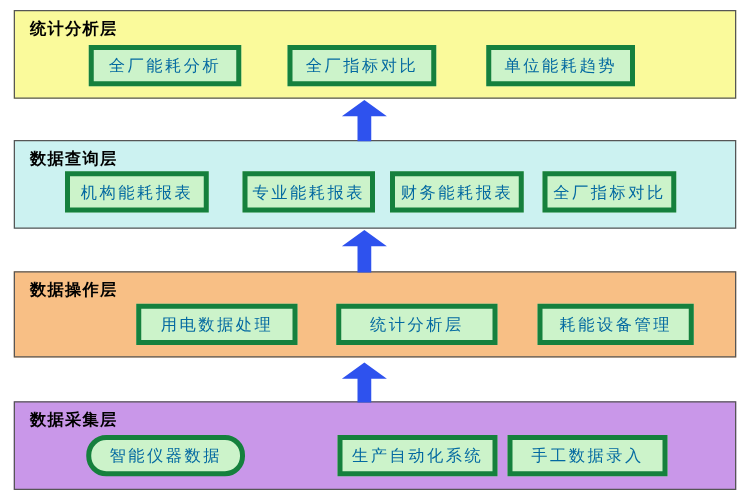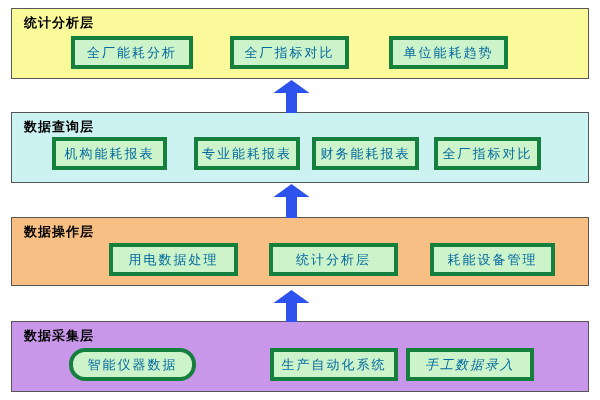--- a/index.html
+++ b/index.html
@@ -115,21 +115,21 @@
   </div>
 
   <div class="layer" id="layer-4" style="background: rgb(201, 151, 233);">
     <span class="layer-title">数据采集层</span>
     <div class="node" id="l4b0" style="background: rgb(204, 243, 202);">
         <span>智能仪器数据</span>
       </div>
     <div class="node" id="l4b1" style="background: rgb(204, 243, 202);">
         <span>生产自动化系统</span>
       </div>
-    <div class="node" id="l4b2" style="background: rgb(204, 243, 202); font-style: italic;">
+    <div class="node" id="l4b2" style="background: rgb(204, 243, 202);">
         <span>手工数据录入</span>
       </div>
   </div>
 
   <svg id="arrow-overlay" viewBox="0 0 600 400" xmlns="http://www.w3.org/2000/svg">
     <polygon points="291.5,80 273.5,93 286,93 286,113 297,113 297,93 309.5,93" fill="#2e52ee"></polygon>
     <polygon points="291.5,184 273.5,197 286,197 286,218 297,218 297,197 309.5,197" fill="#2e52ee"></polygon>
     <polygon points="291.5,290 273.5,303 286,303 286,322 297,322 297,303 309.5,303" fill="#2e52ee"></polygon>
   </svg>
 

